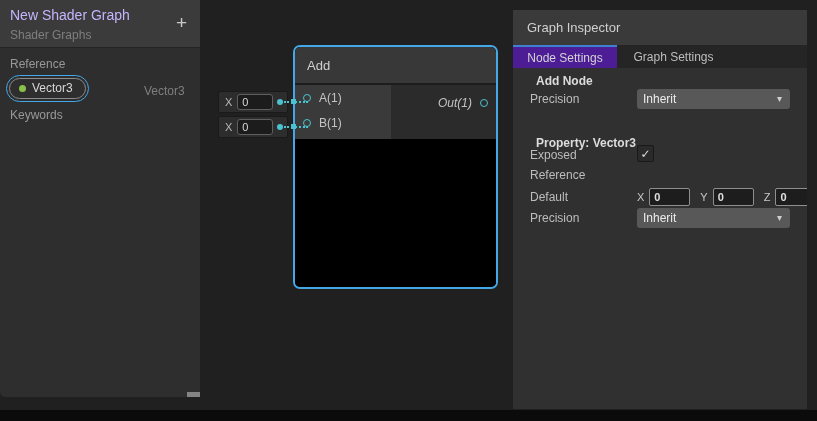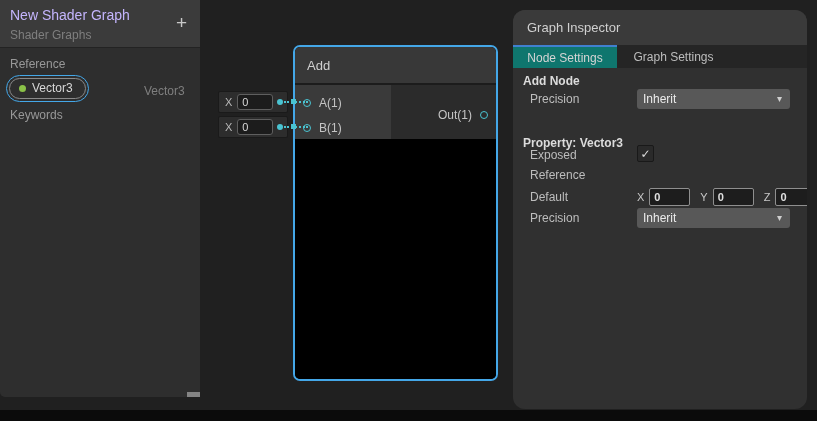--- a/index.html
+++ b/index.html
@@ -40,50 +40,50 @@
     border-radius:3px; color:#d8d8d8; font-size:11px; padding:0 0 0 4px;
     font-family:inherit; outline:none; }
   .pf-dot { width:6px; height:6px; border-radius:50%; background:#4ac3d1;
     margin-left:auto; }
 
   
   .conn { left:284px; width:24px; height:0; border-top:2px dotted #4ac3d1; z-index:4; }
   .conn-square { left:291px; width:5px; height:5px; background:#4ac3d1; z-index:5; }
 
   
-  .node { left:293px; top:45px; width:205px; height:336px; background:#000;
+  .node { left:293px; top:45px; width:205px; height:244px; background:#000;
     border:2px solid #44a7e8; border-radius:7px; overflow:hidden; z-index:2; }
   .node-header { height:38px; background:#383838; border-bottom:2px solid #1c1c1c;
     display:flex; align-items:center; padding-left:12px; }
   .node-title { font-size:13px; color:#cfcfcf; }
   .node-body { display:flex; height:54px; }
-  .node-col-in { width:96px; background:#3a3a3a; padding-top:5px; }
-  .node-col-out { flex:1; background:#2b2b2b; padding-top:17px; }
+  .node-col-in { width:96px; background:#3a3a3a; }
+  .node-col-out { flex:1; background:#2b2b2b; padding-top:5px;font-style:italic; }
   .port-row { height:25px; display:flex; align-items:center; gap:8px; padding-left:8px; }
   .port-row.out { justify-content:flex-end; padding-right:8px; }
   .port-circle { width:8px; height:8px; border:1.5px solid #4ac3d1; border-radius:50%;
     background:transparent; flex:0 0 auto; }
   .port-label { font-size:12px; color:#c4c4c4; }
   .node-preview { position:absolute; left:0; top:94px; right:0; bottom:0; background:#000; }
 
   
   .inspector { left:513px; top:10px; width:294px; height:399px;
-    background:#303030; border-radius:12px; overflow:hidden; }
+    background:#303030; border-radius:0; overflow:hidden; }
   .gi-header { position:absolute; left:0; top:0; width:100%; height:35px;
     background:#3a3a3a; display:flex; align-items:center; padding-left:14px; }
   .gi-title { font-size:13px; color:#d0d0d0; }
   .gi-tabs { position:absolute; left:0; top:35px; width:100%; height:23px;
     background:#252525; display:flex; }
   .gi-tab { height:23px; display:flex; align-items:center; justify-content:center;
     font-size:12px; cursor:pointer; }
-  .gi-tab.active { width:104px; background:#0f766e; color:#d4d4d4;
+  .gi-tab.active { width:104px; background:#4c1d95; color:#d4d4d4;
     border-top:2px solid #4080d0; }
   .gi-tab.inactive { width:113px; background:#252525; color:#bdbdbd; }
   .gi-label { position:absolute; font-size:12px; color:#bdbdbd; left:17px; }
-  .gi-heading { position:absolute; font-size:12px; font-weight:700; color:#dcdcdc; left:10px; }
+  .gi-heading { position:absolute; font-size:12px; font-weight:700; color:#dcdcdc; left:23px; }
   .gi-dropdown { position:absolute; left:124px; width:153px; height:20px;
     background:#585858; border-radius:3px; display:flex; align-items:center;
     padding:0 8px 0 6px; cursor:pointer; }
   .gi-dropdown .dd-text { font-size:12px; font-weight:400; color:#ebebeb; }
   .dd-arrow { margin-left:auto; font-size:10px; color:#cfcfcf; line-height:1; }
   .gi-checkbox { position:absolute; left:124px; width:17px; height:17px;
     background:#2a2a2a; border:1px solid #191919; border-radius:2px;
     display:flex; align-items:center; justify-content:center; cursor:pointer; }
   .gi-check { font-size:12px; color:#dcdcdc; line-height:1; }
   .gi-textfield { position:absolute; left:124px; width:170px; height:20px;

